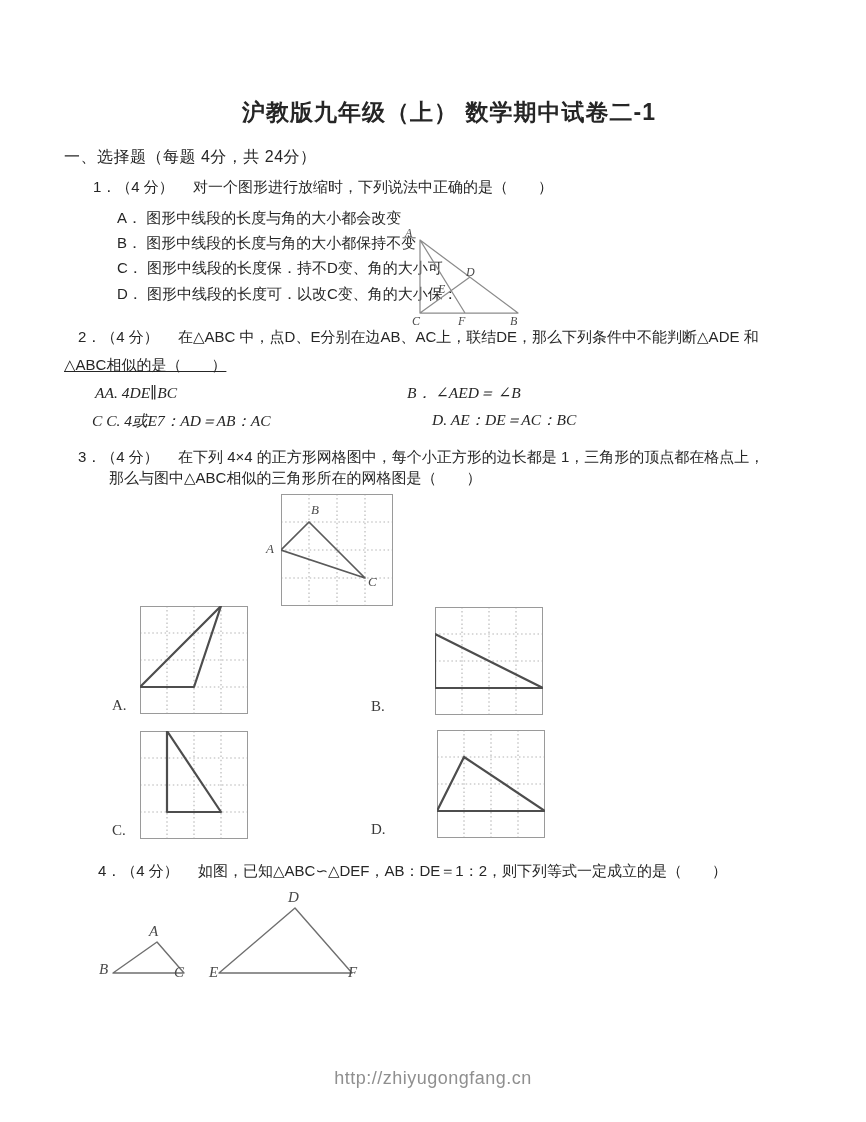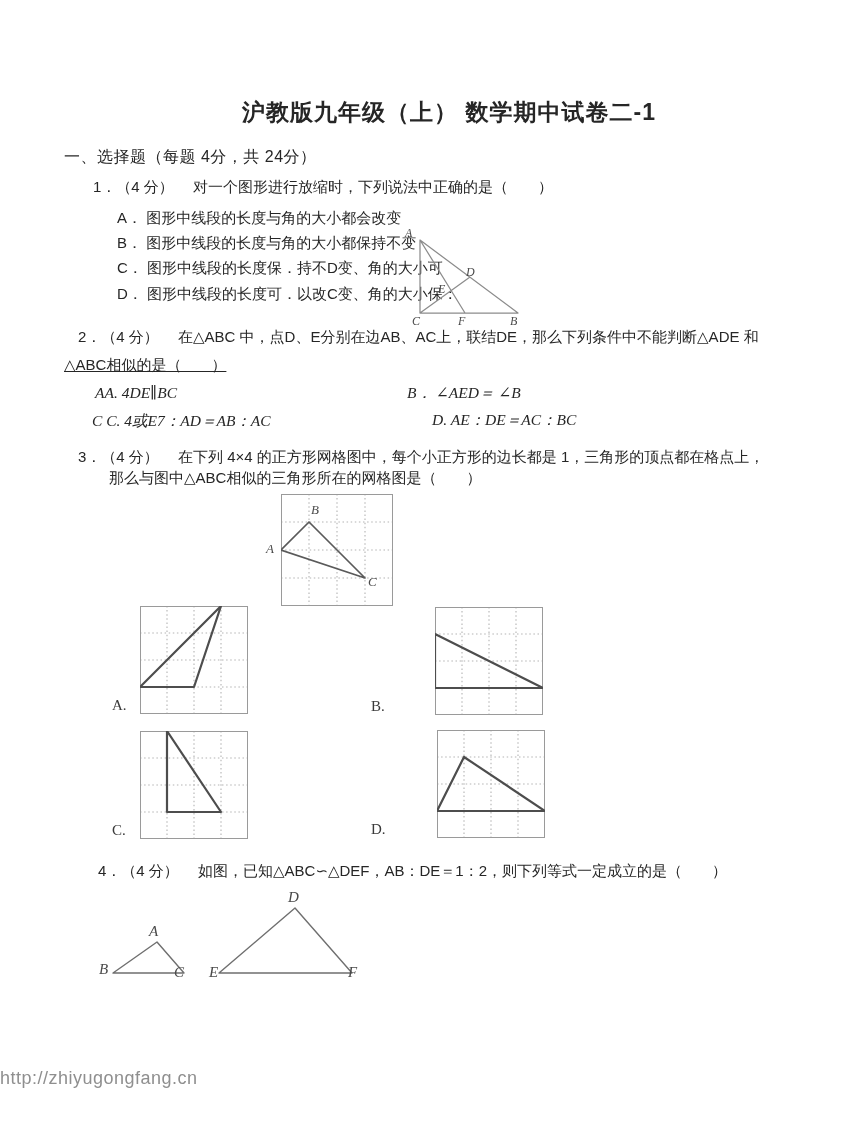--- a/index.html
+++ b/index.html
@@ -12,21 +12,21 @@
   .stem{font-size:15px;}
   .opt{font-size:15px;}
   .formula{font-family:"Liberation Serif","DejaVu Serif",serif;font-style:italic;font-size:15.5px;}
   .vlabel{position:absolute;font-family:"Liberation Serif","DejaVu Serif",serif;
           font-style:italic;color:#4a4a4a;white-space:nowrap;}
   .vl12{font-size:12px;}
   .vl13{font-size:13px;}
   .vl15{font-size:15px;}
   .optletter{position:absolute;font-size:15px;color:#3a3a3a;white-space:nowrap;
              font-family:"Liberation Serif","DejaVu Serif",serif;}
-  .footer{left:0;top:1068px;width:100%;font-size:18px;color:#8f8f8f;
+  .footer{left:0;top:1068px;width:100%;text-align:center;font-size:18px;color:#8f8f8f;
           letter-spacing:.5px;}
   svg{position:absolute;display:block;}
   .gridline{stroke:#b3b3b3;stroke-width:1.1;stroke-dasharray:1.5 2.6;}
   .gridborder{fill:none;stroke:#9a9a9a;stroke-width:1;}
   .tri{fill:none;stroke:#4d4d4d;stroke-width:2.2;stroke-linejoin:round;}
   .tri-main{fill:none;stroke:#5a5a5a;stroke-width:1.7;stroke-linejoin:round;}
   .fig-thin{fill:none;stroke:#8c8c8c;stroke-width:1.25;stroke-linejoin:round;}
   .fig-q4{fill:none;stroke:#6f6f6f;stroke-width:1.4;stroke-linejoin:round;}
 </style>
 </head>

